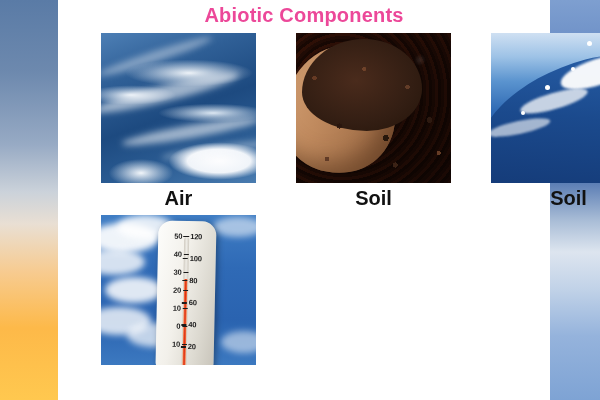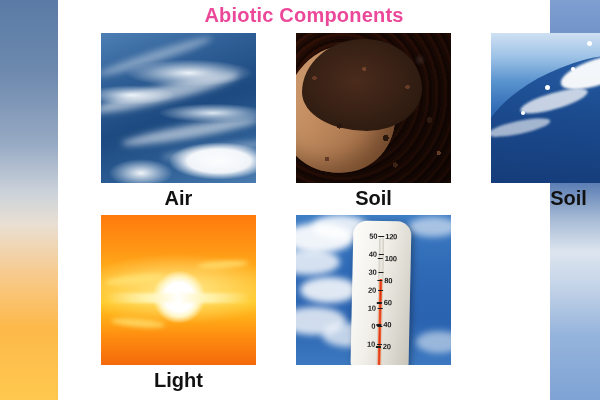--- a/index.html
+++ b/index.html
@@ -225,29 +225,20 @@
             <div class="drop d2"></div>
             <div class="drop d3"></div>
           <div class="drop d4"></div>
             <div class="drop d5"></div>
             <div class="drop d6"></div>
           <div class="drop d7"></div>
         </div>
         <div class="cap">Soil</div>
       </div>
 
-      <div class="cell">
-        <div class="thumb light">
-          <div class="wisp w1"></div>
-            <div class="wisp w2"></div>
-            <div class="wisp w3"></div>
-          <div class="flare"></div>
-        </div>
-        <div class="cap">Light</div>
-      </div>
 
 
       <div class="cell">
         <div class="thumb temp">
           <div class="cloud c1"></div>
             <div class="cloud c2"></div>
             <div class="cloud c3"></div>
           <div class="cloud c4"></div>
             <div class="cloud c5"></div>
             <div class="cloud c6"></div>

